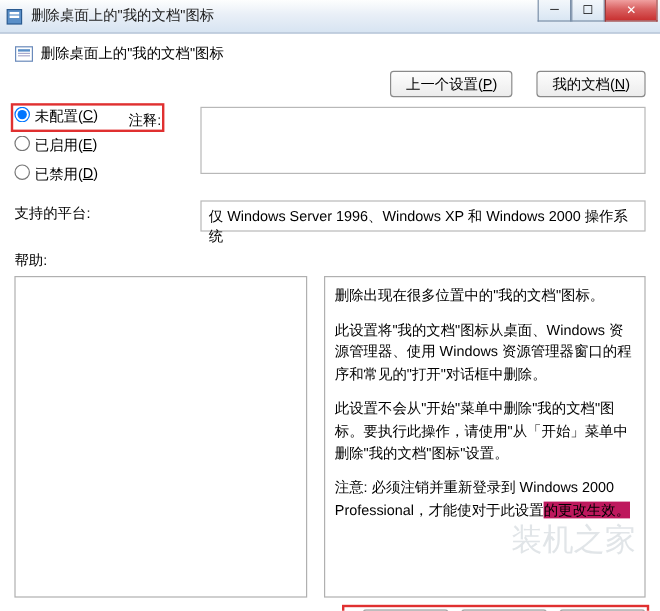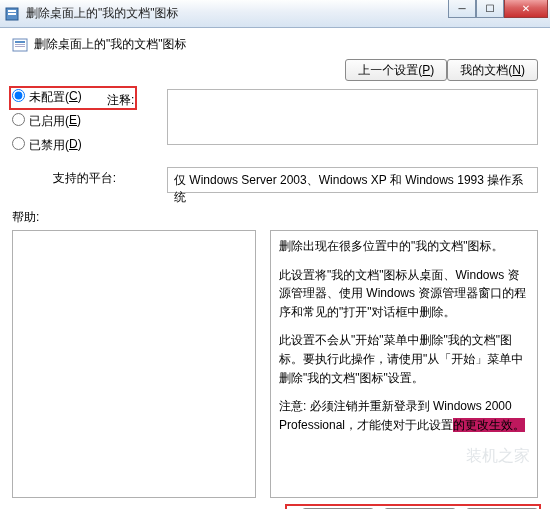--- a/index.html
+++ b/index.html
@@ -7,46 +7,46 @@
 .titlebar{height:28px;background:linear-gradient(#fdfefe,#e9eff7 45%,#d7e4f2);border-bottom:1px solid #a0b4cc;display:flex;align-items:center;padding:0 4px;position:relative}
 .title-icon{width:16px;height:16px;margin-right:6px;display:flex;align-items:center;justify-content:center}
 .title-text{flex:1;font-size:12px;color:#1a1a1a}
 .win-controls{display:flex;gap:0;position:absolute;right:2px;top:0}
 .win-btn{width:28px;height:18px;border:1px solid #7a8fa8;border-top:none;background:linear-gradient(#f3f7fb,#d9e6f3);display:flex;align-items:center;justify-content:center;font-size:10px;cursor:pointer}
 .win-btn.close{width:44px;background:linear-gradient(#f0a0a0,#d96060 45%,#c83030);color:#fff;border-color:#9a3a3a;border-top-right-radius:0}
 .content{padding:8px 12px 10px}
 .icon-row{display:flex;align-items:center;margin-bottom:6px}
 .small-icon{width:16px;height:16px;margin-right:6px}
 .desc-text{font-size:12px}
-.nav-row{display:flex;justify-content:flex-end;gap:0;margin-bottom:8px}
+.nav-row{display:flex;justify-content:flex-end;gap:20px;margin-bottom:8px}
 .btn{height:22px;padding:0 12px;border:1px solid #8a8a8a;background:linear-gradient(#fdfdfd,#ececec);font-size:12px;cursor:pointer;border-radius:3px}
 .btn u{text-decoration:underline}
 .config-area{display:flex;margin-bottom:6px;position:relative}
 .radio-col{width:95px}
 .radio-row{display:flex;align-items:flex-start;height:22px;margin-bottom:2px}
 .radio-row input{margin-right:4px}
 .red-box{position:absolute;left:-3px;top:-3px;width:128px;height:24px;border:2px solid #e03030;pointer-events:none}
 .label-col{width:60px;padding-top:3px}
 .textarea-col{flex:1}
 .textarea-box{width:100%;height:56px;border:1px solid #b8b8b8;background:#fff;padding:4px;font-size:12px;resize:none}
 .platform-row{display:flex;margin-top:6px;margin-bottom:4px}
-.platform-label{width:155px;text-align:center;padding-right:10px;padding-top:3px}
+.platform-label{width:155px;text-align:left;padding-right:10px;padding-top:3px}
 .platform-box{flex:1;border:1px solid #b8b8b8;background:#fff;padding:4px 6px;height:26px}
 .section-labels{display:flex;margin-top:16px;margin-bottom:4px}
 .section-labels .left{width:250px}
 .panels{display:flex;gap:14px}
 .panel{border:1px solid #b0b0b0;background:#fff;padding:6px 8px;height:268px;overflow:hidden}
 .panel.left{width:244px}
 .panel.right{flex:1;line-height:1.55}
 .panel.right p{margin-bottom:10px}
 .hl{background:#be185d}
 .footer{display:flex;justify-content:flex-end;gap:10px;margin-top:10px;position:relative}
 .footer .btn{width:72px}
 .red-box-footer{position:absolute;right:-3px;top:-4px;width:256px;height:30px;border:2px solid #e03030;pointer-events:none}
-.watermark{position:absolute;right:20px;bottom:42px;font-size:16px;color:rgba(170,180,190,0.35);pointer-events:none;font-family:Liberation Sans, sans-serif}
+.watermark{position:absolute;right:20px;bottom:42px;font-size:26px;color:rgba(170,180,190,0.35);pointer-events:none;font-family:Liberation Sans, sans-serif}
 </style>
 </head>
 <body>
 
 <div class="titlebar">
   <span class="title-icon">
     <svg width="14" height="14" viewBox="0 0 14 14">
         <rect x="1" y="1" width="12" height="12" fill="#5a8fc8" stroke="#2a5a90"></rect>
         <rect x="3" y="3" width="8" height="2" fill="#fff"></rect>
         <rect x="3" y="6" width="8" height="2" fill="#fff"></rect>
@@ -102,21 +102,21 @@
         </label>
     </div>
     <div class="label-col">注释:</div>
     <div class="textarea-col">
       <textarea class="textarea-box" style=""></textarea>
     </div>
   </div>
 
   <div class="platform-row">
     <div class="platform-label">支持的平台:</div>
-    <div class="platform-box">仅 Windows Server 2003、Windows XP 和 Windows 1993 操作系统</div>
+    <div class="platform-box">仅 Windows Server 1996、Windows XP 和 Windows 2000 操作系统</div>
   </div>
 
   <div class="section-labels">
     <div>帮助:</div>
   </div>
 
   <div class="panels">
     <div class="panel left"></div>
     <div class="panel right">
       <p>删除出现在很多位置中的"我的文档"图标。</p>

